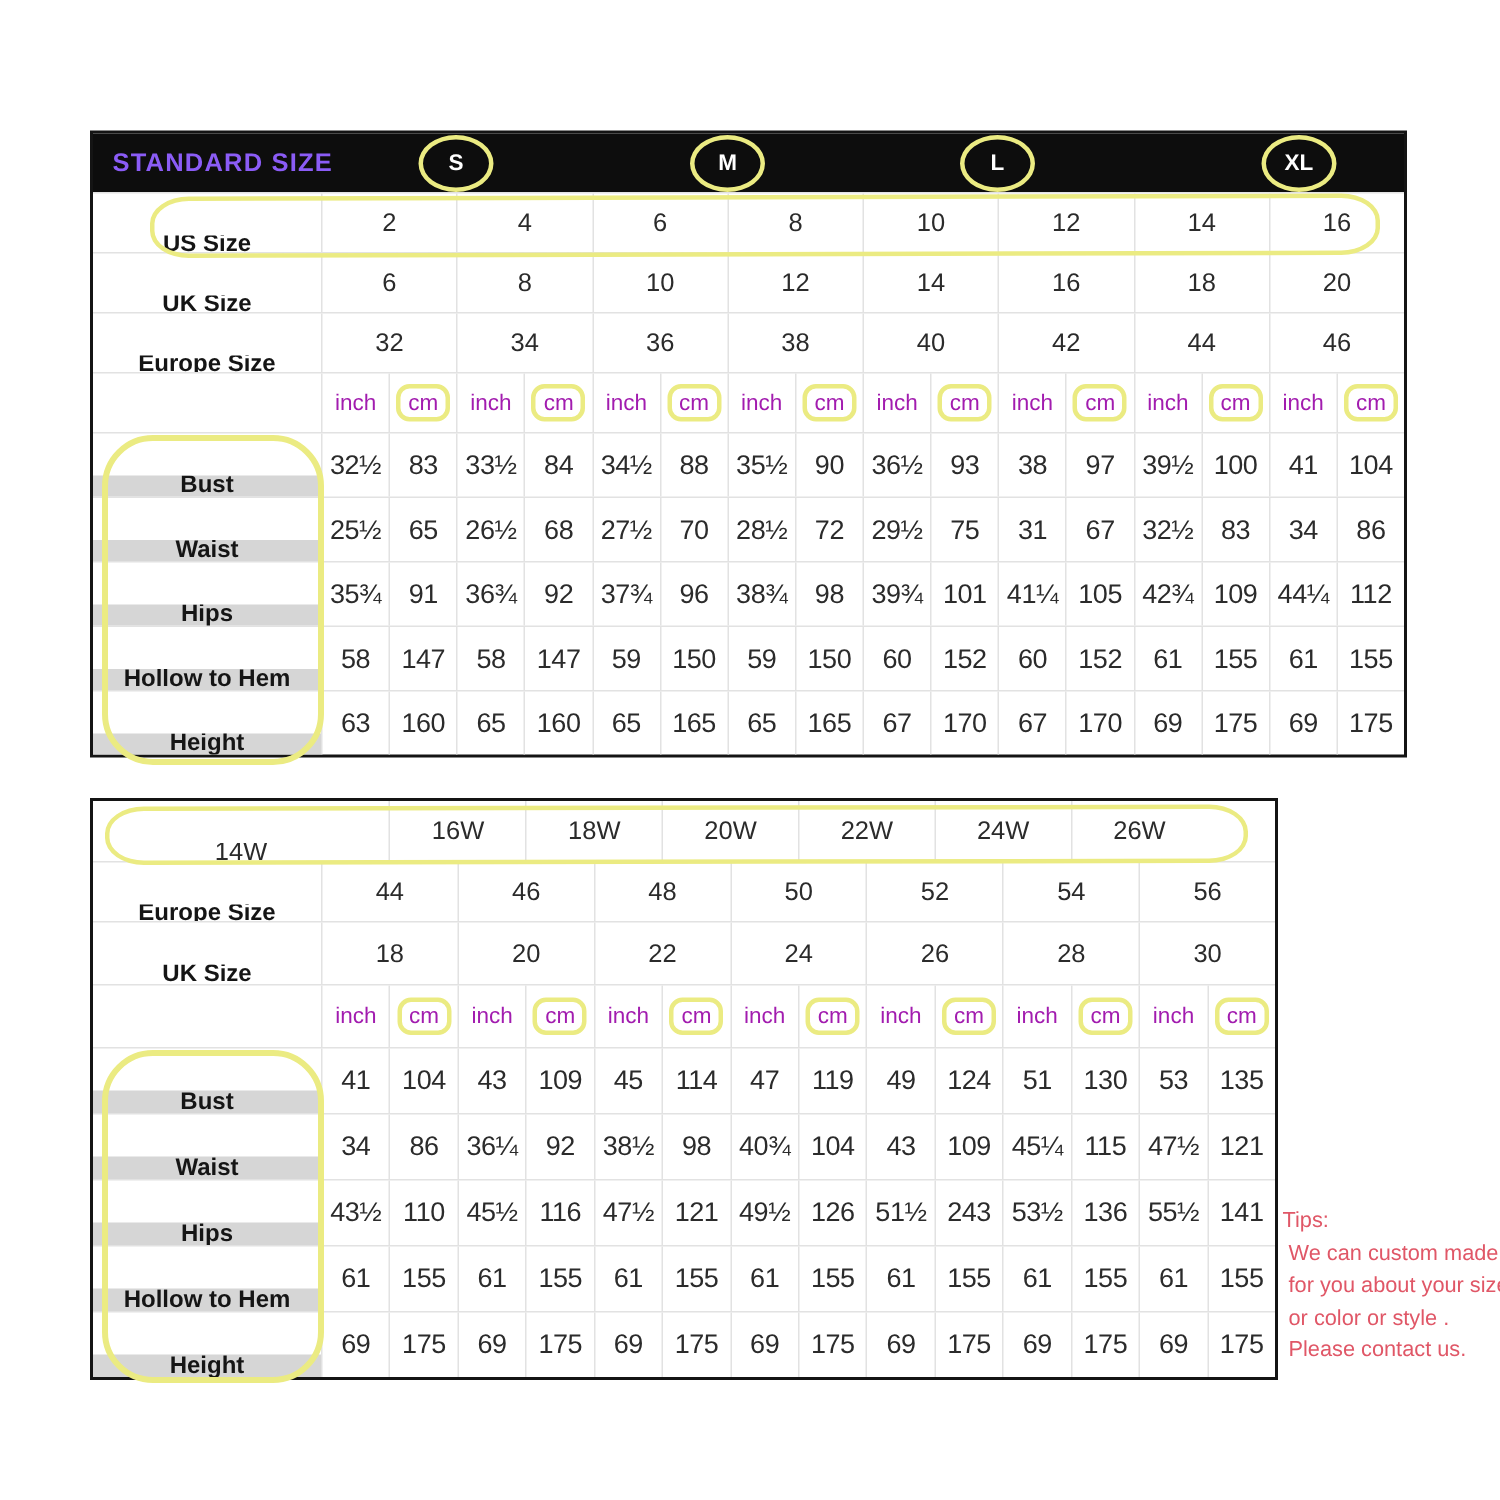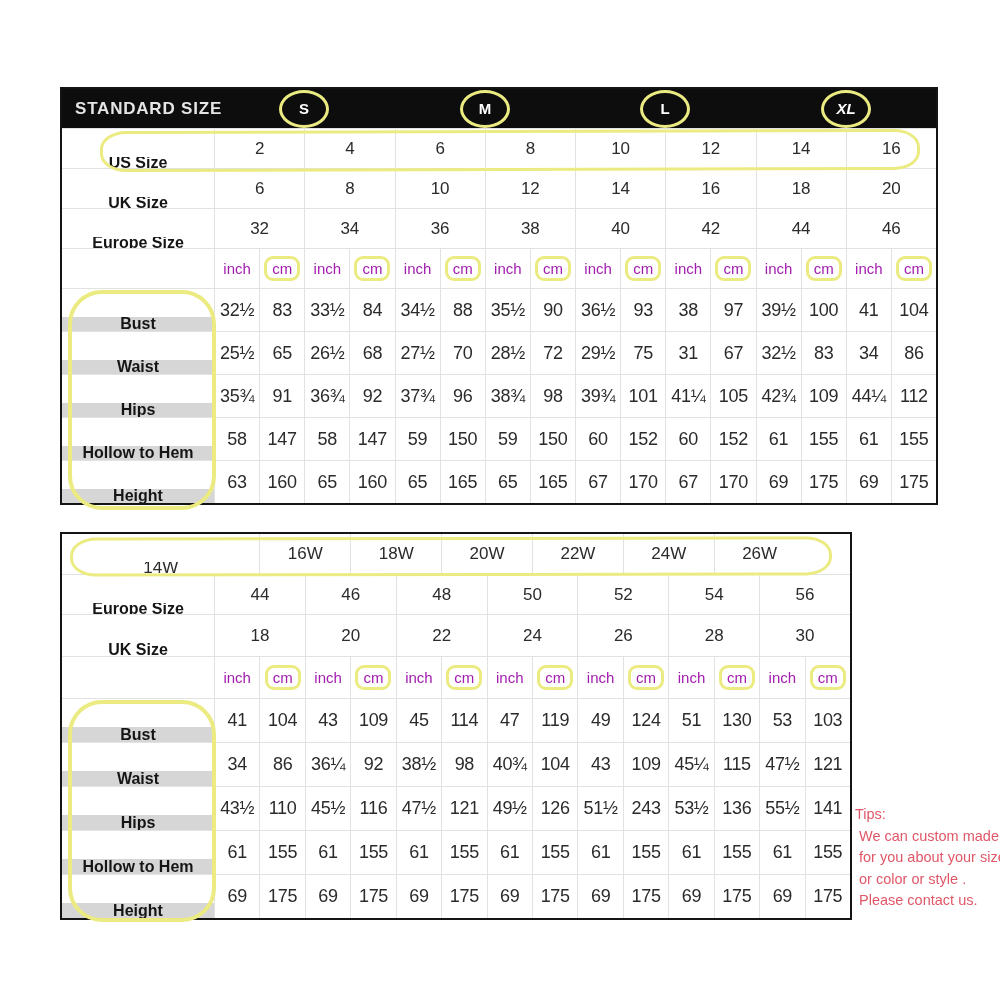--- a/index.html
+++ b/index.html
@@ -8,21 +8,21 @@
   }
   html,body{margin:0;padding:0;background:#fff;}
   body{font-family:"Liberation Sans", sans-serif; color:var(--txt);}
   .canvas{position:relative;width:1000px;height:1000px;background:#fff;overflow:hidden;}
 
   .size-table{position:absolute;background:#fff;border:2px solid #141414;box-sizing:border-box;}
   #table1{left:60px;top:87px;width:878px;}
   #table2{left:60px;top:532px;width:792px;}
 
   .thead{position:relative;height:39px;background:var(--bar);display:flex;align-items:center;}
-  .thead .ttl{color:#e5e5e5;font-weight:bold;font-size:17px;letter-spacing:.8px;padding-left:13px;}
+  .thead .ttl{color:#8b5cf6;font-weight:bold;font-size:17px;letter-spacing:.8px;padding-left:13px;}
   .szoval{position:absolute;top:50%;transform:translate(-50%,-50%);width:44px;height:32px;
     border:3px solid var(--hl);border-radius:50%;color:#fff;font-weight:bold;font-size:15px;
     display:flex;align-items:center;justify-content:center;}
 
   .row-16,.row-14{display:grid;box-sizing:border-box;}
   .row-16{grid-template-columns:152px repeat(16,1fr);}
   .row-14{grid-template-columns:152px repeat(14,1fr);}
   .grow{border-top:1px solid var(--grid);}
   #table2 .grow:first-child{border-top:none;}
 
@@ -49,21 +49,21 @@
 
 <div class="canvas">
 
   <div class="size-table" id="table1">
     <div class="thead">
       <span class="ttl">STANDARD SIZE</span>
       <span id="ovals">
           <span class="szoval" style="left: 242px;">S</span>
           <span class="szoval" style="left: 423px;">M</span>
           <span class="szoval" style="left: 603px;">L</span>
-          <span class="szoval" style="left: 784px; font-style: italic;">XL</span>
+          <span class="szoval" style="left: 804px;">XL</span>
         </span>
     </div>
     <div id="t1rows">
         <div class="row-16 grow" style="height: 40px;">
           <div class="c lbl">US Size</div>
           <div class="c val sp2">2</div>
           <div class="c val sp2">4</div>
           <div class="c val sp2">6</div>
           <div class="c val sp2">8</div>
           <div class="c val sp2">10</div>
@@ -328,21 +328,21 @@
           <div class="c mval">109</div>
           <div class="c mval">45</div>
           <div class="c mval">114</div>
           <div class="c mval">47</div>
           <div class="c mval">119</div>
           <div class="c mval">49</div>
           <div class="c mval">124</div>
           <div class="c mval">51</div>
           <div class="c mval">130</div>
           <div class="c mval">53</div>
-          <div class="c mval">103</div>
+          <div class="c mval">135</div>
         </div>
         <div class="row-14 grow" style="height: 44px;">
           <div class="c lbl gray">Waist</div>
           <div class="c mval">34</div>
           <div class="c mval">86</div>
           <div class="c mval">36¼</div>
           <div class="c mval">92</div>
           <div class="c mval">38½</div>
           <div class="c mval">98</div>
           <div class="c mval">40¾</div>

